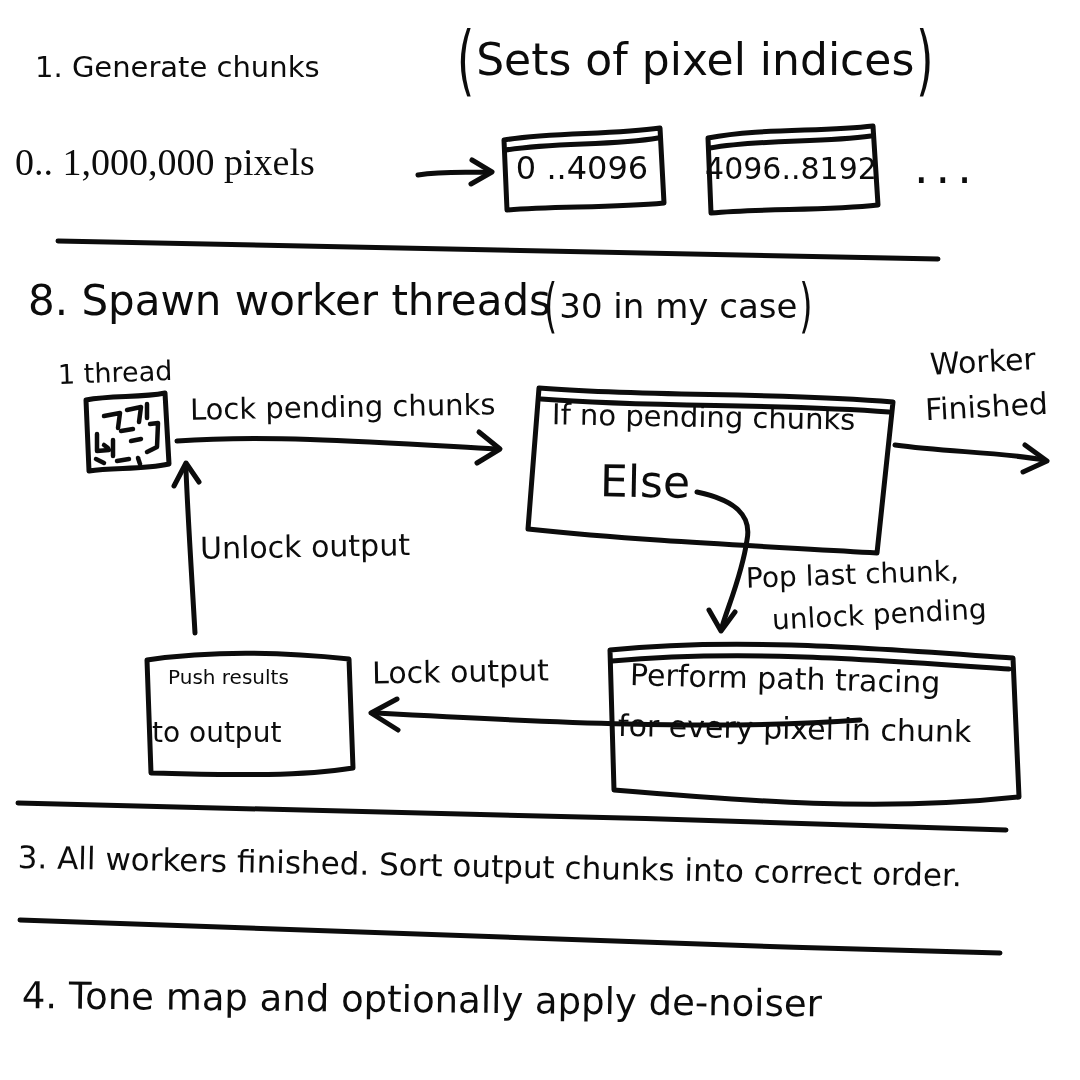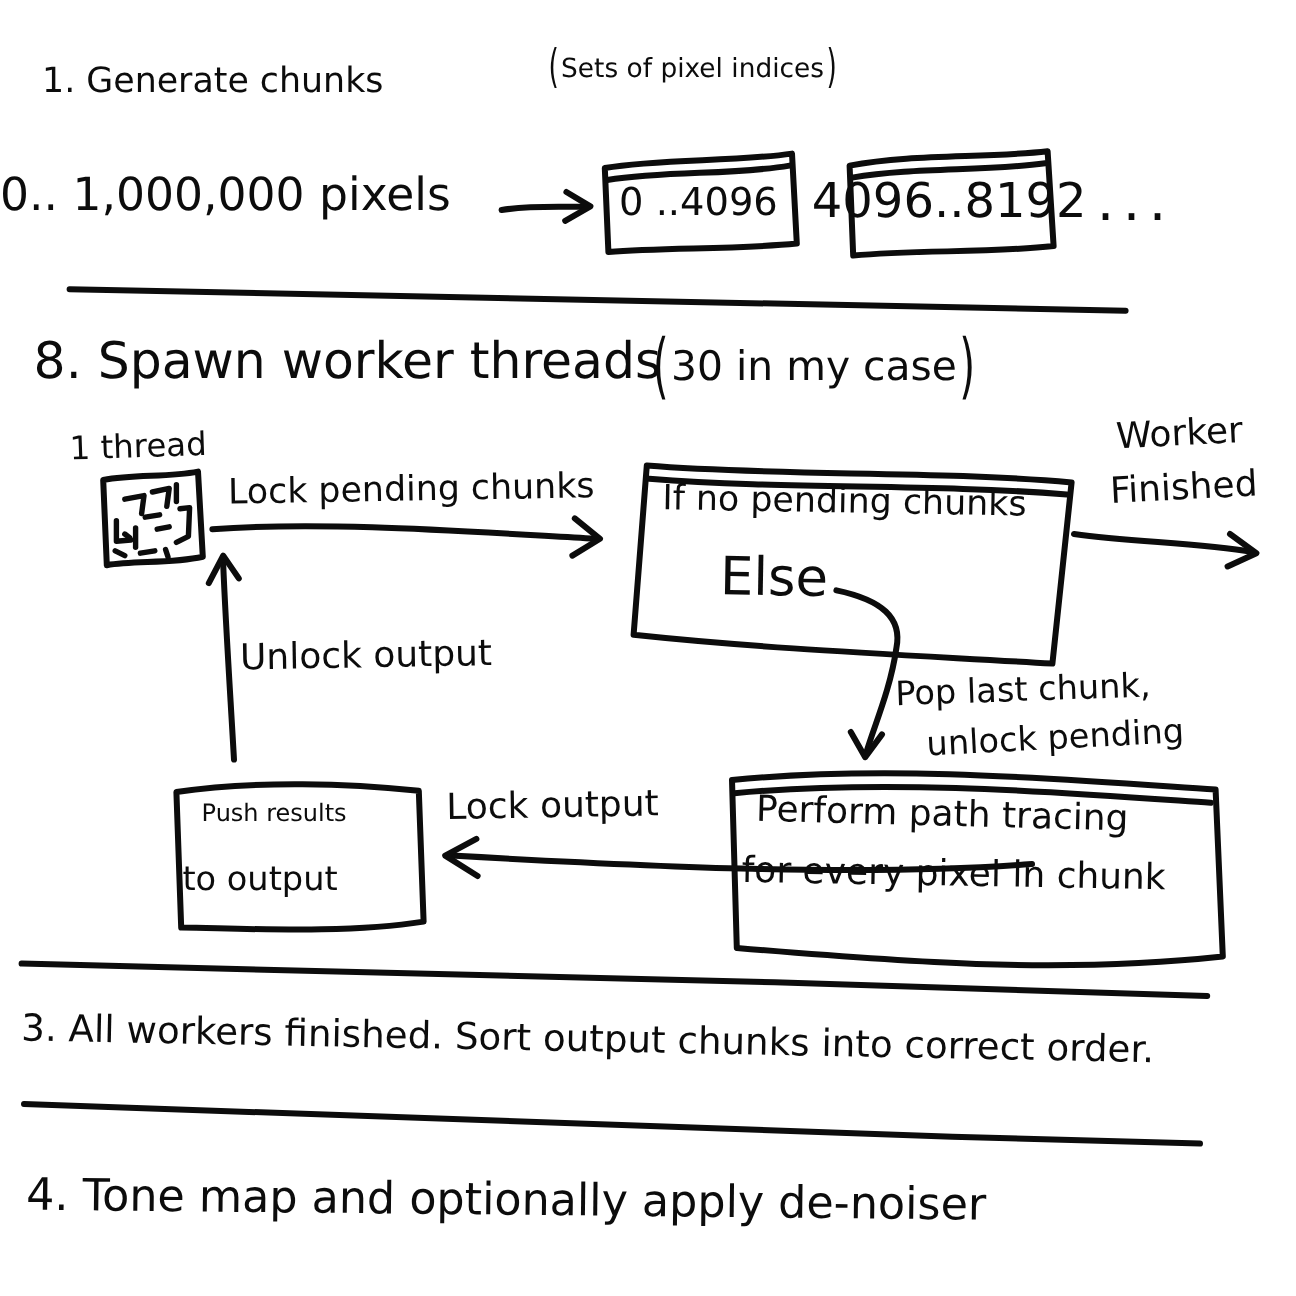--- a/index.html
+++ b/index.html
@@ -68,26 +68,26 @@
       <path d="M860,720 C720,731 540,722 376,713"></path>
       <path d="M397,699 L371,713 L398,730"></path>
 
       <path d="M18,803 C300,810 680,818 1006,830"></path>
 
       <path d="M20,920 C300,932 660,944 1000,953"></path>
     </g>
   </svg>
 
   <div class="t" style="left:35px;top:52px;font-size:29px;">1. Generate chunks</div>
-  <div class="t" style="left:455px;top:46px;font-size:22px;">
+  <div class="t" style="left:455px;top:36px;font-size:44px;">
     <span class="paren">(</span><span>Sets of pixel indices</span><span class="paren">)</span>
   </div>
-  <div class="t" style="left:0;top:142px;font-size:38px;">0.. 1,000,000 pixels</div>
+  <div class="t" style="left:15px;top:142px;font-size:38px;font-family:Liberation Serif, serif;">0.. 1,000,000 pixels</div>
   <div class="boxtxt" style="left:504px;top:130px;width:156px;height:76px;font-size:32px;">0 ..4096</div>
-  <div class="boxtxt" style="left:708px;top:128px;width:166px;height:80px;font-size:40px;">4096..8192</div>
+  <div class="boxtxt" style="left:708px;top:128px;width:166px;height:80px;font-size:30px;">4096..8192</div>
   <div class="t" style="left:914px;top:142px;font-size:46px;letter-spacing:7px;">...</div>
 
   <div class="t" style="left:28px;top:278px;font-size:42px;">8. Spawn worker threads</div>
   <div class="t" style="left:542px;top:288px;font-size:34px;">
     <span class="paren">(</span><span>30 in my case</span><span class="paren">)</span>
   </div>
 
   <div class="t" style="left:58px;top:358px;font-size:27px;transform:rotate(-2deg);">1 thread</div>
   <div class="t" style="left:190px;top:392px;font-size:29px;transform:rotate(-1deg);">Lock pending chunks</div>
 

